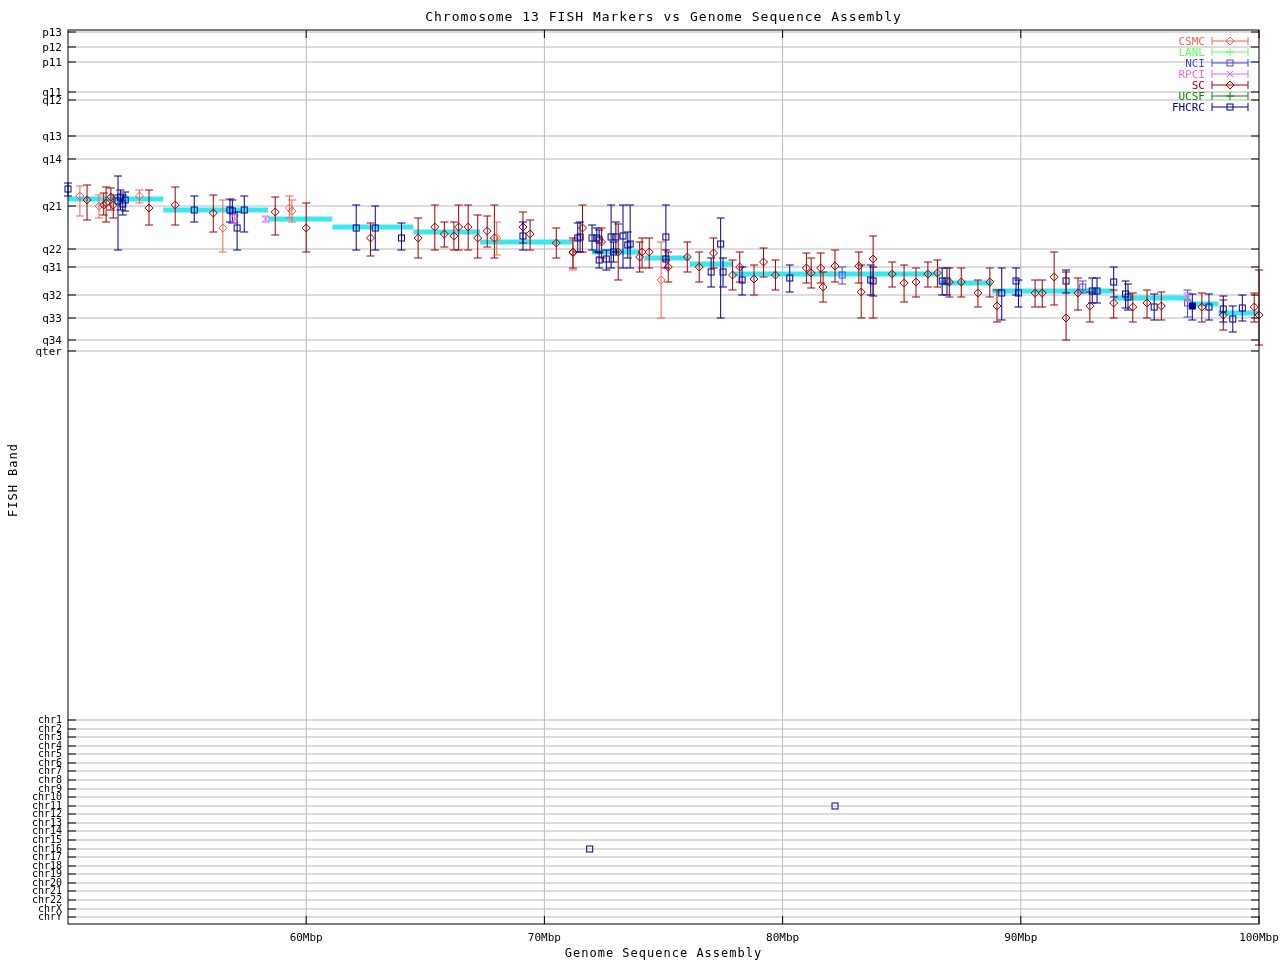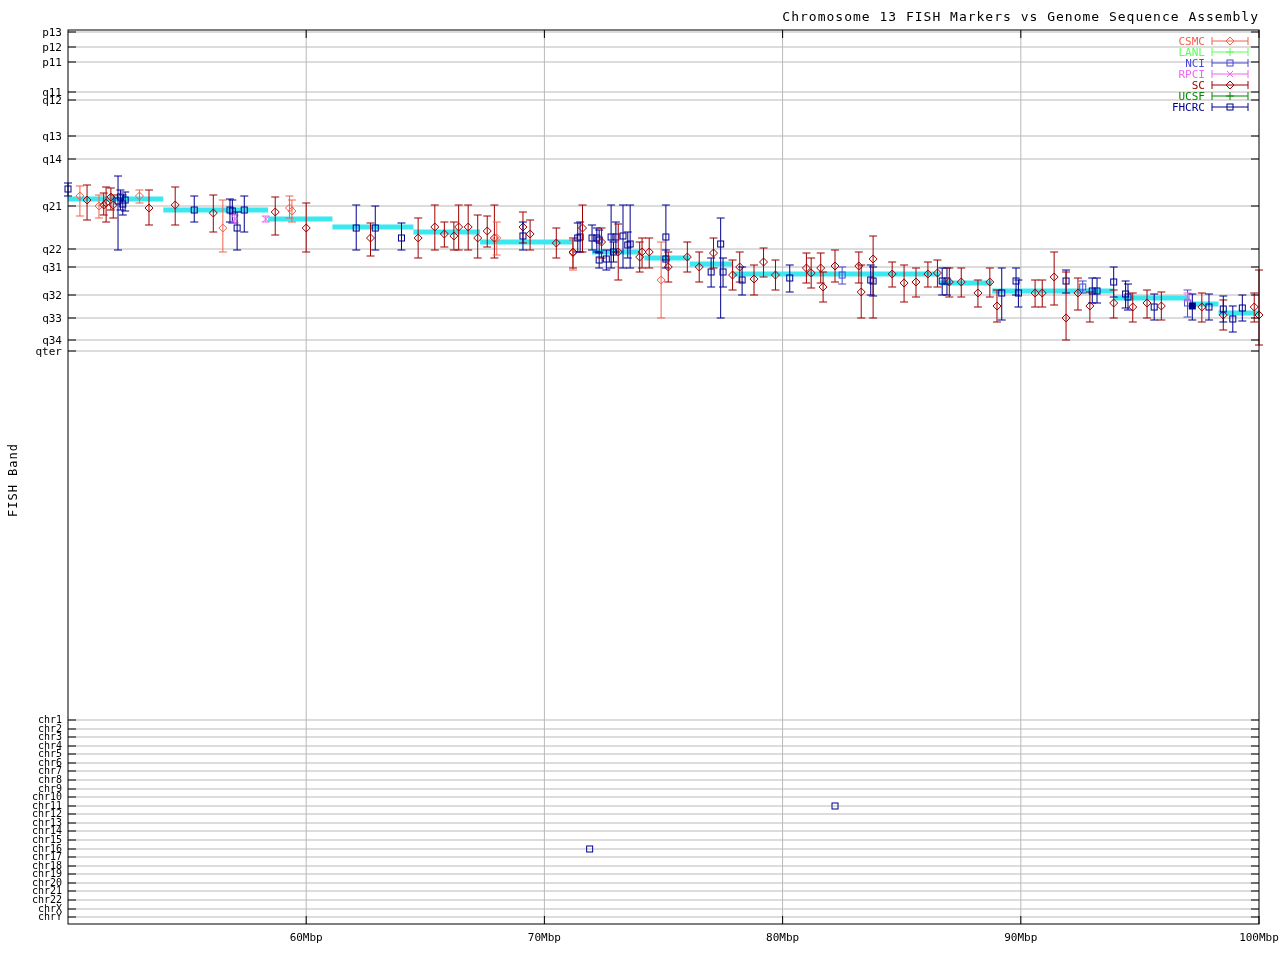--- a/index.html
+++ b/index.html
@@ -1,20 +1,20 @@
 <!DOCTYPE html>
 <html><head>
 <meta charset="utf-8">
 <style>
   html,body{margin:0;padding:0;background:#fff;}
   #canvas{position:relative;width:1280px;height:960px;background:#fff;overflow:hidden;
           font-family:"DejaVu Sans Mono","Liberation Mono",monospace;}
   #plot-svg{position:absolute;left:0;top:0;}
   svg text{font-family:"DejaVu Sans Mono","Liberation Mono",monospace;}
-  .title{position:absolute;left:68px;top:9px;width:1191px;text-align:right;
+  .title{position:absolute;left:68px;top:9px;width:1191px;text-align:center;
          font-size:13px;letter-spacing:1px;color:#000;white-space:nowrap;}
   .xlabel{position:absolute;left:68px;top:946px;width:1191px;text-align:center;
           font-size:12px;letter-spacing:1px;color:#000;white-space:nowrap;}
   .ylabel{position:absolute;left:6px;top:517px;font-size:12px;letter-spacing:1px;color:#000;
           white-space:nowrap;transform:rotate(-90deg);transform-origin:0 0;}
 </style>
 </head>
 <body>
 
 <div id="canvas">
@@ -800,14 +800,15 @@
       <line x1="1248" y1="92" x2="1248" y2="100" stroke="#008800" stroke-width="1"></line>
       <line x1="1226" y1="96" x2="1234" y2="96" stroke="#008800" stroke-width="1"></line>
       <line x1="1230" y1="92" x2="1230" y2="100" stroke="#008800" stroke-width="1"></line>
       <text x="1205" y="111" text-anchor="end" font-size="11" fill="#000090">FHCRC</text>
       <line x1="1212" y1="107" x2="1248" y2="107" stroke="#000090" stroke-width="1"></line>
       <line x1="1212" y1="103" x2="1212" y2="111" stroke="#000090" stroke-width="1"></line>
       <line x1="1248" y1="103" x2="1248" y2="111" stroke="#000090" stroke-width="1"></line>
       <rect x="1227" y="104" width="6" height="6" fill="none" stroke="#000090"></rect>
     </svg>
   <div class="title">Chromosome 13 FISH Markers vs Genome Sequence Assembly</div>
+  <div class="xlabel">Genome Sequence Assembly</div>
   <div class="ylabel">FISH Band</div>
 </div>
 
 </body></html>

